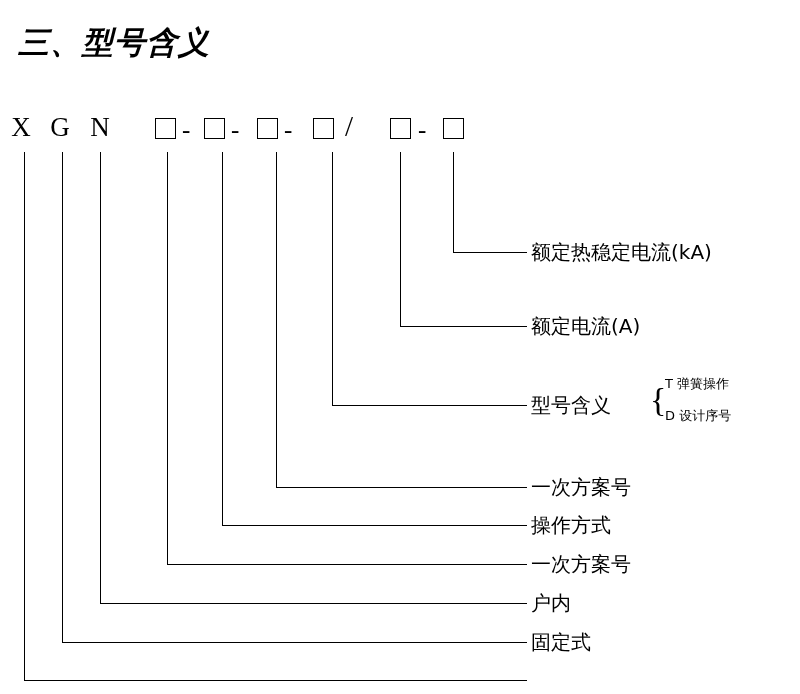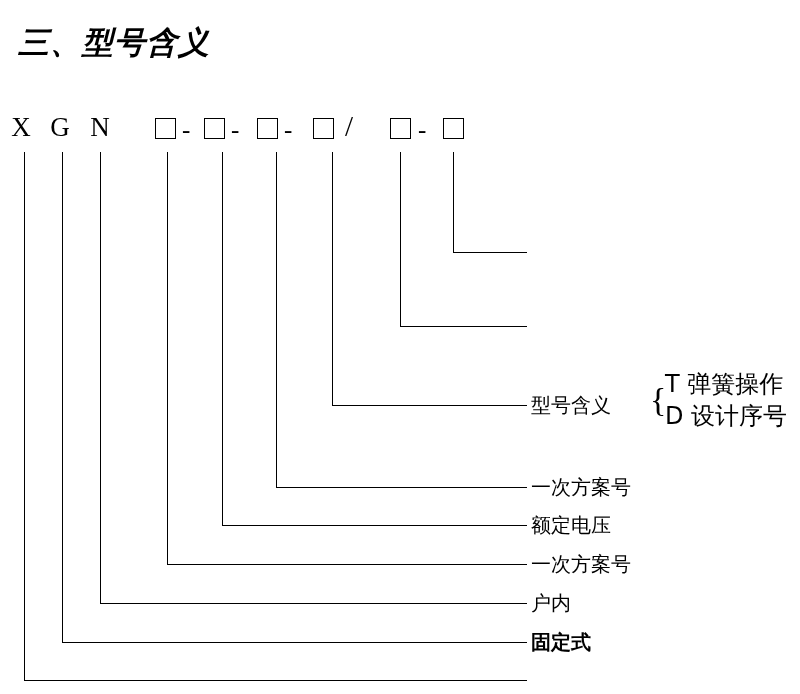--- a/index.html
+++ b/index.html
@@ -77,21 +77,21 @@
   }
   .brace {
     position: absolute;
     font-size: 34px;
     line-height: 34px;
     font-family: "Liberation Serif", "DejaVu Serif", serif;
   }
   .sub-label {
     position: absolute;
     font-family: "DejaVu Sans", "Liberation Sans", sans-serif;
-    font-size: 24px;
+    font-size: 13px;
     white-space: nowrap;
     line-height: 24px;
   }
 </style>
 </head>
 <body>
 
 <div id="page">
 
   <div class="heading">三、型号含义</div>
@@ -134,25 +134,27 @@
 
   <div class="vline" style="left:100px; top:152px; height:451px;"></div>
   <div class="hline" style="left:100px; top:603px; width:427px;"></div>
 
   <div class="vline" style="left:62px; top:152px; height:490px;"></div>
   <div class="hline" style="left:62px; top:642px; width:465px;"></div>
 
   <div class="vline" style="left:24px; top:152px; height:528px;"></div>
   <div class="hline" style="left:24px; top:680px; width:503px;"></div>
 
+  <div class="label" style="left:531px; top:239px;">额定热稳定电流(kA)</div>
+  <div class="label" style="left:531px; top:313px;">额定电流(A)</div>
   <div class="label" style="left:531px; top:392px;">型号含义</div>
   <div class="brace" style="left:650px; top:383px;">{</div>
   <div class="sub-label" style="left:665px; top:372px;">T 弹簧操作</div>
   <div class="sub-label" style="left:665px; top:404px;">D 设计序号</div>
 
   <div class="label" style="left:531px; top:474px;">一次方案号</div>
-  <div class="label" style="left:531px; top:512px;">额定电压</div>
+  <div class="label" style="left:531px; top:512px;">操作方式</div>
   <div class="label" style="left:531px; top:551px;">一次方案号</div>
   <div class="label" style="left:531px; top:590px;">户内</div>
-  <div class="label" style="left:531px; top:629px;font-weight:bold;">固定式</div>
+  <div class="label" style="left:531px; top:629px;">固定式</div>
   <div class="label" style="left:531px; top:693px;">箱型</div>
 
 </div>
 
 </body></html>

